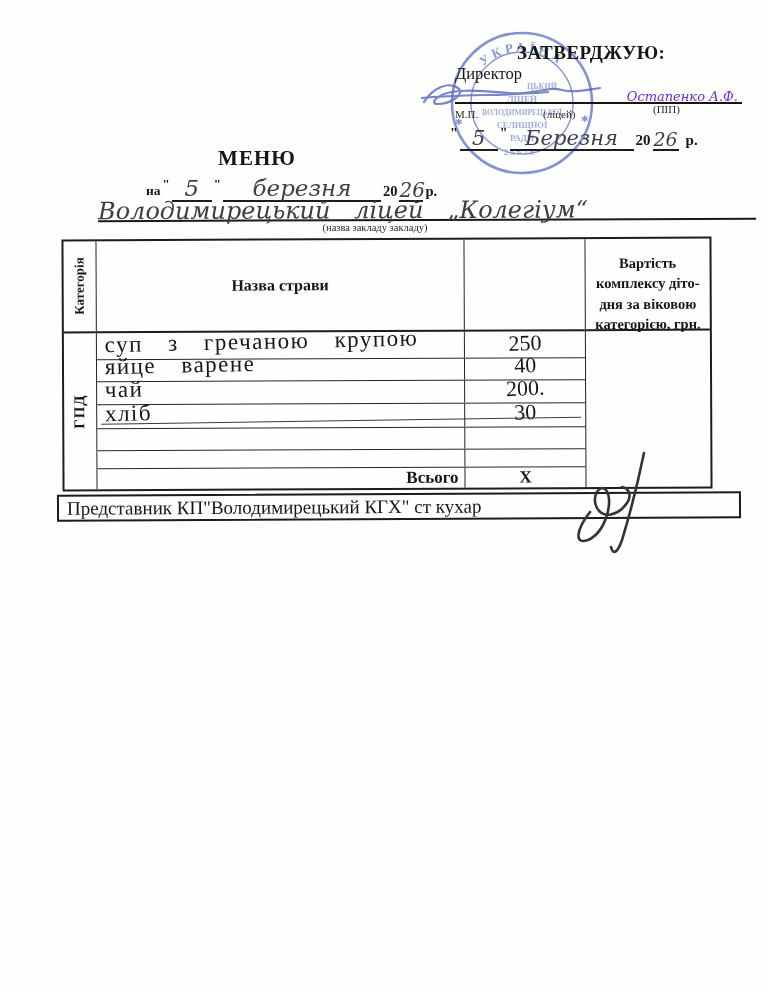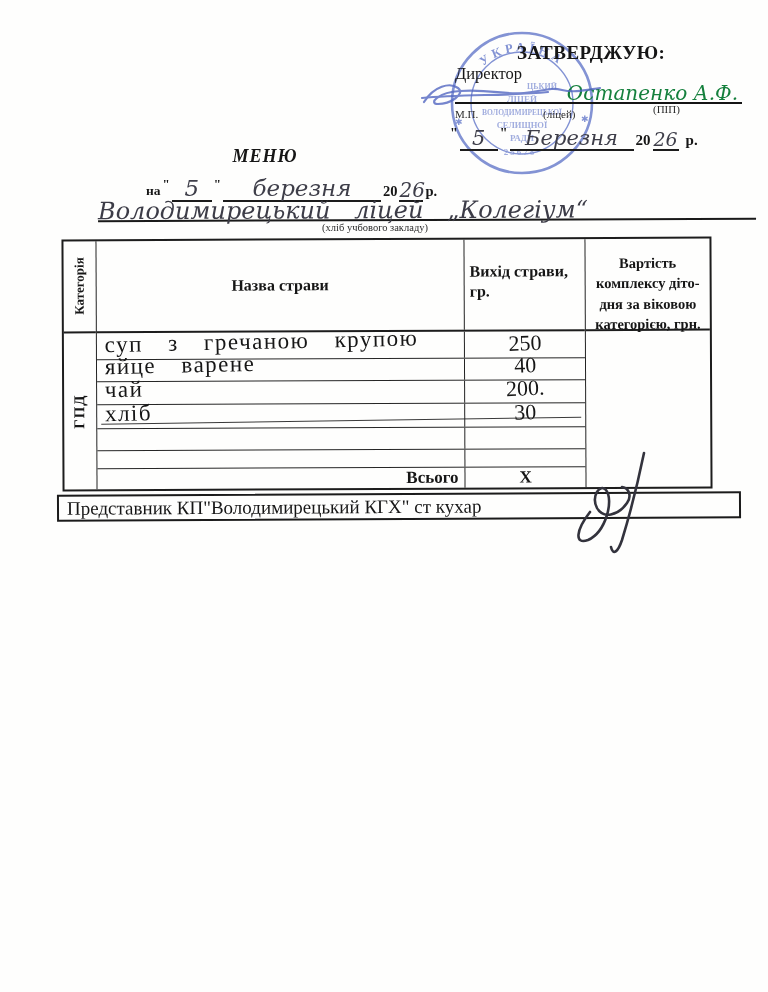--- a/index.html
+++ b/index.html
@@ -25,32 +25,32 @@
   .center { text-align:center; }
 
   
   #approve-label { left:517px; top:42px; font-size:19px; letter-spacing:0.5px; z-index:3; }
   #director-label { left:455px; top:64px; font-size:16.5px; z-index:3; }
   #name-line {
     left:455px; top:80px; width:287px; height:24px;
     border-bottom:2.4px solid #141414;
     display:flex; justify-content:flex-end; align-items:flex-end; z-index:3;
   }
-  #name-line .hand { font-size:20px; margin-bottom:-1px; padding-right:4px; color:#15803d; }
+  #name-line .hand { font-size:13px; margin-bottom:-1px; padding-right:4px; color:#6d28d9; }
   .cap { font-size:11px; color:#2b2b2b; z-index:3; }
   #approval-date { left:450px; top:119px; height:32px; gap:2px; z-index:3; }
   #approval-date .q { font-size:14px; margin-bottom:9px; font-weight:bold; }
   #approval-date .day { font-size:21px; width:38px; text-align:center; }
   #approval-date .month { font-size:21px; width:124px; text-align:center; }
   #approval-date .yp, #approval-date .yl { font-size:15px; font-weight:bold; margin-bottom:2px; }
   #approval-date .ys { font-size:19px; width:26px; text-align:center; }
   #approval-date .yl { margin-left:5px; }
 
   
-  #menu-title { left:95px; top:146px; width:340px; font-size:18px; letter-spacing:1px; z-index:2;font-style:italic; }
+  #menu-title { left:87px; top:146px; width:340px; font-size:21px; letter-spacing:1px; z-index:2; }
   #menu-date { left:98px; top:172px; height:30px; gap:2px; z-index:2;margin-left:48px; }
   #menu-date .pre { font-size:13.5px; font-weight:bold; margin-bottom:3px; }
   #menu-date .q { font-size:13px; font-weight:bold; margin-bottom:10px; }
   #menu-date .day { font-size:23px; width:40px; text-align:center; }
   #menu-date .month { font-size:23px; width:158px; text-align:center; }
   #menu-date .yp, #menu-date .yl { font-size:14.5px; font-weight:bold; margin-bottom:2px; }
   #menu-date .ys { font-size:20px; width:24px; text-align:center; }
   #school-line {
     left:98px; top:194px; width:658px; height:27px;
     border-bottom:2.2px solid #1a1a1a;
@@ -179,36 +179,35 @@
   <span class="q print">"</span>
   <span class="month hand uline">березня</span>
   <span class="yp print">20</span>
   <span class="ys hand uline">26</span>
   <span class="yl print">р.</span>
 </div>
 
 <div id="school-line" class="abs">
   <span class="hand">Володимирецький ліцей „Колегіум“</span>
 </div>
-<div id="school-caption" class="abs print center">(хліб учбового закладу)</div>
+<div id="school-caption" class="abs print center">(назва закладу закладу)</div>
 
 <div id="menu-table" class="abs">
   <div class="col-cat">
     <div class="hcell-cat">
       <span class="vtext print">Категорія</span>
     </div>
     <div class="bcell-cat">
       <span class="vtext print">ГПД</span>
     </div>
   </div>
 
   <div class="col-mid">
     <div class="mid-header">
       <div class="h-dish print">Назва страви</div>
-      <div class="h-out print">Вихід страви, гр.</div>
     </div>
 
     <div class="brow" style="height:27px;">
       <div class="c-dish">
           <span class="dish-hand">суп з гречаною крупою</span>
         </div>
       <div class="c-out">
           <span class="out-hand">250</span>
         </div>
     </div>

